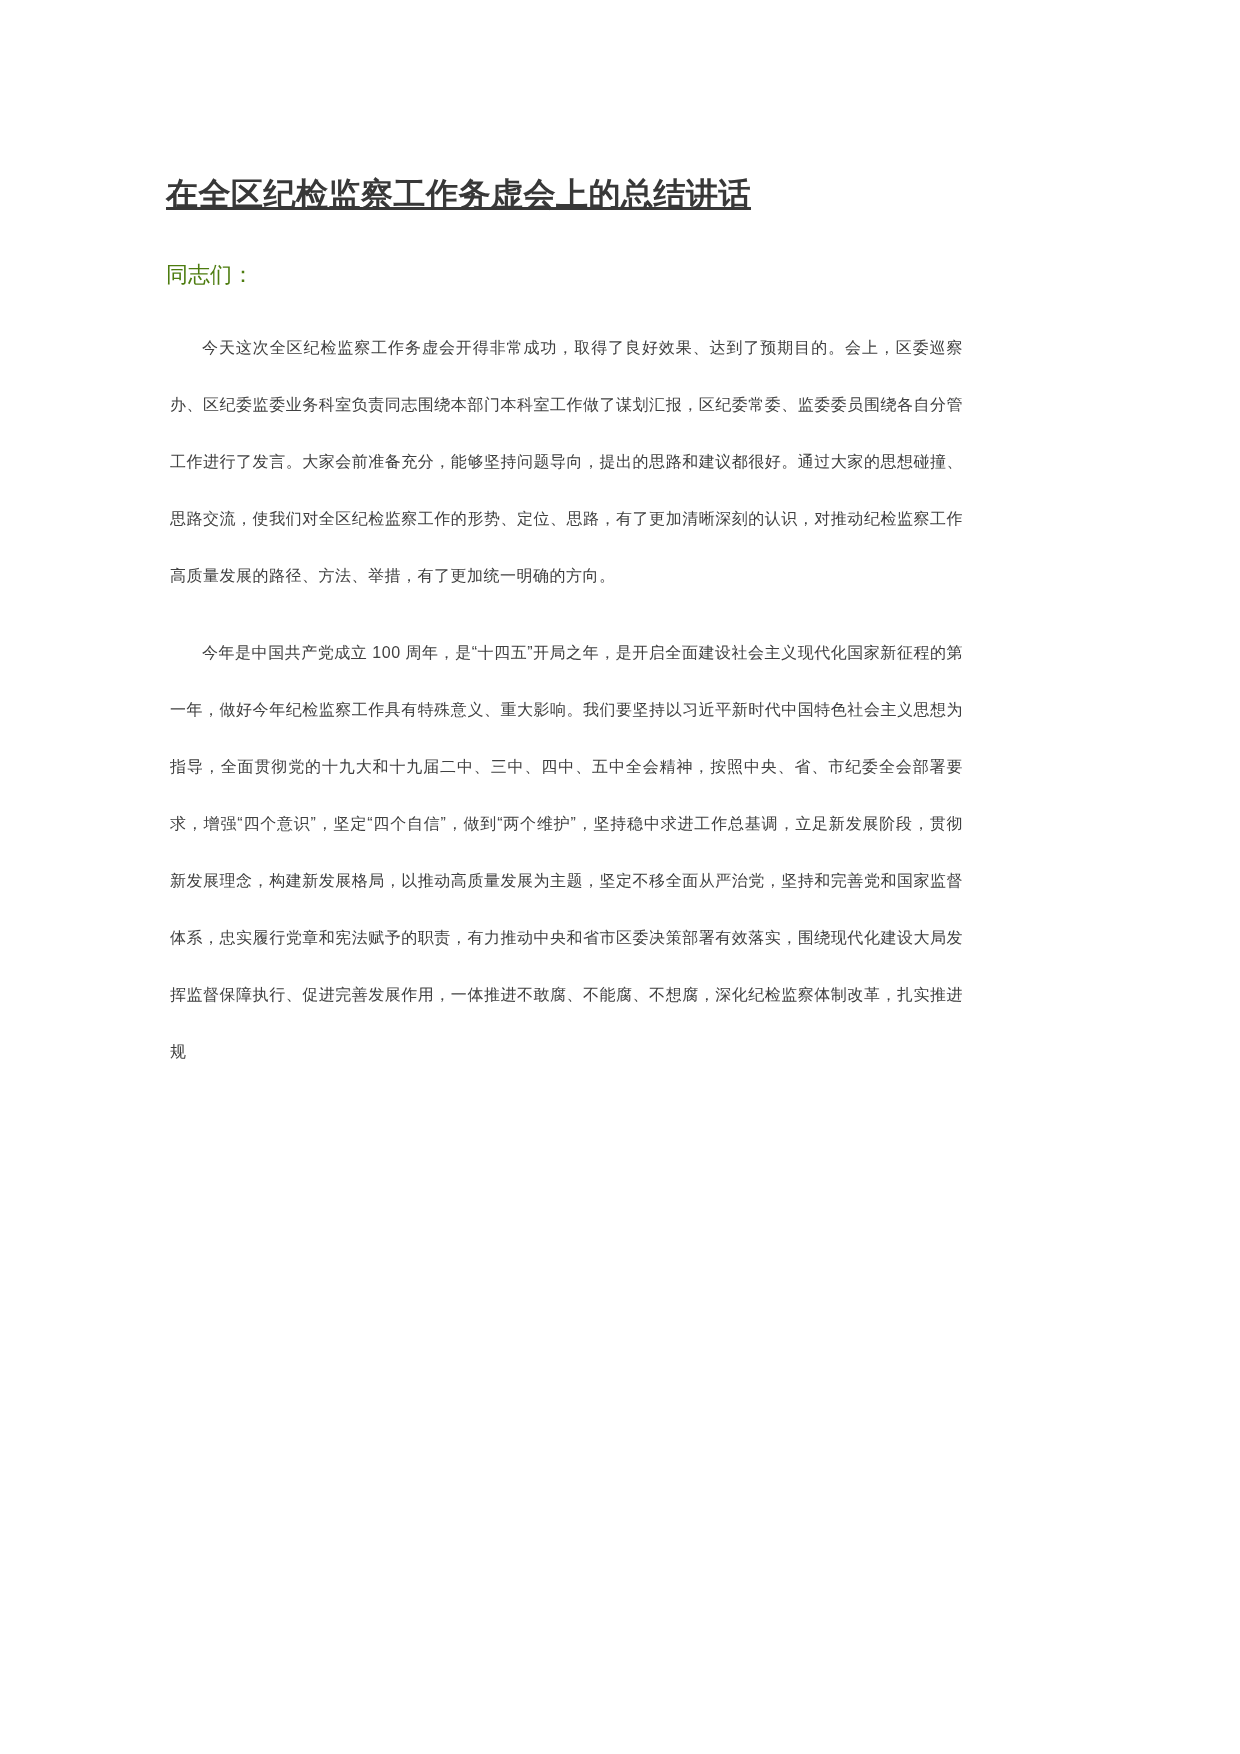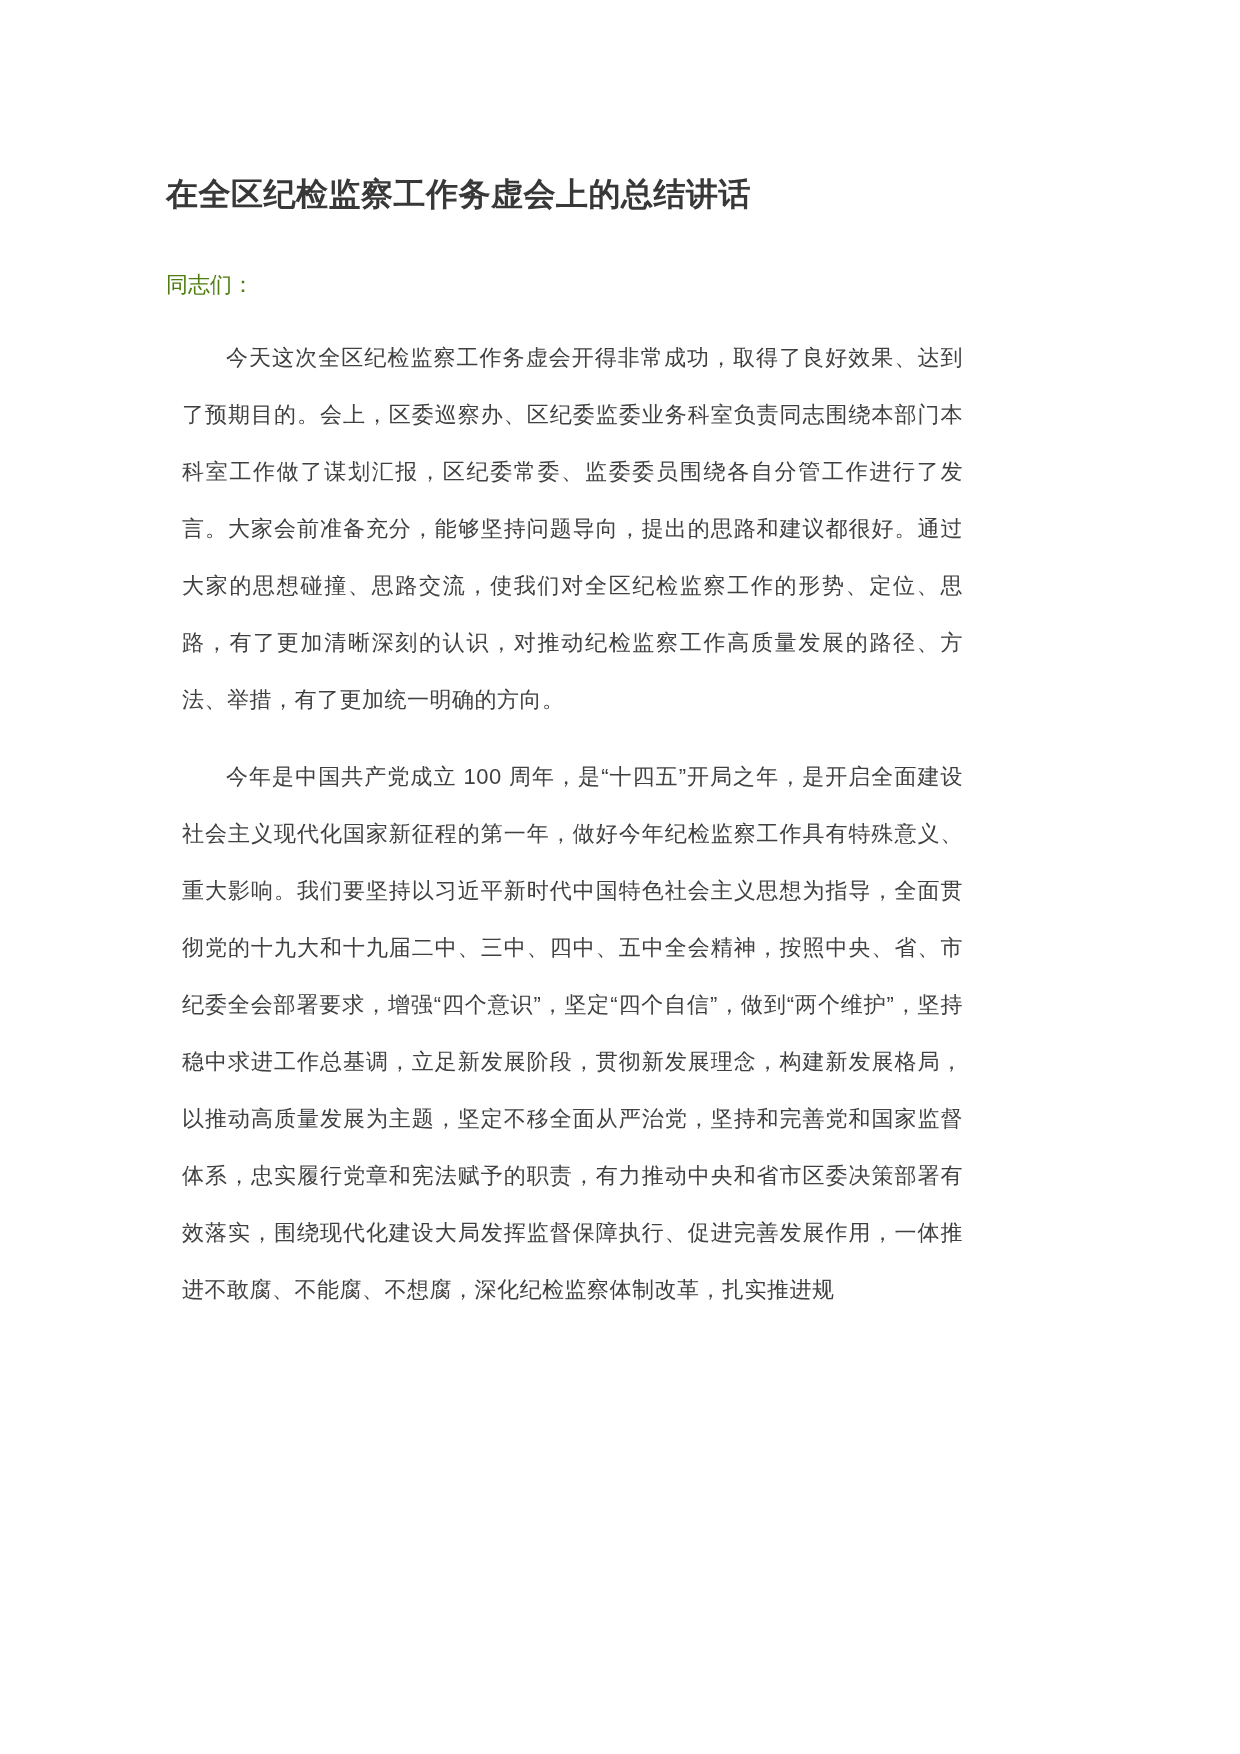--- a/index.html
+++ b/index.html
@@ -15,37 +15,38 @@
     color: #404040;
   }
   .doc-page {
     box-sizing: border-box;
     width: 1240px;
     height: 1754px;
     padding: 172px 277px 0 166px;
     background: #ffffff;
   }
   .doc-title {
-    margin: 0 0 40px 0;
+    margin: 0 0 30px 0;
     font-size: 32px;
     line-height: 44px;
     font-weight: 700;
     color: #383838;
     letter-spacing: 0.5px;
     text-align: left;
+    text-decoration: underline;
   }
   .doc-salutation {
     margin: 0 0 16px 0;
     font-size: 22px;
     line-height: 57px;
     color: #4d7c0f;
   }
   .doc-para {
-    margin: 0 0 20px 16px;
-    font-size: 22px;
+    margin: 0 0 20px 4px;
+    font-size: 16px;
     line-height: 57px;
     color: #404040;
     text-indent: 2em;
     text-align: justify;
     letter-spacing: 0.5px;
   }
 </style>
 </head>
 <body>
 

